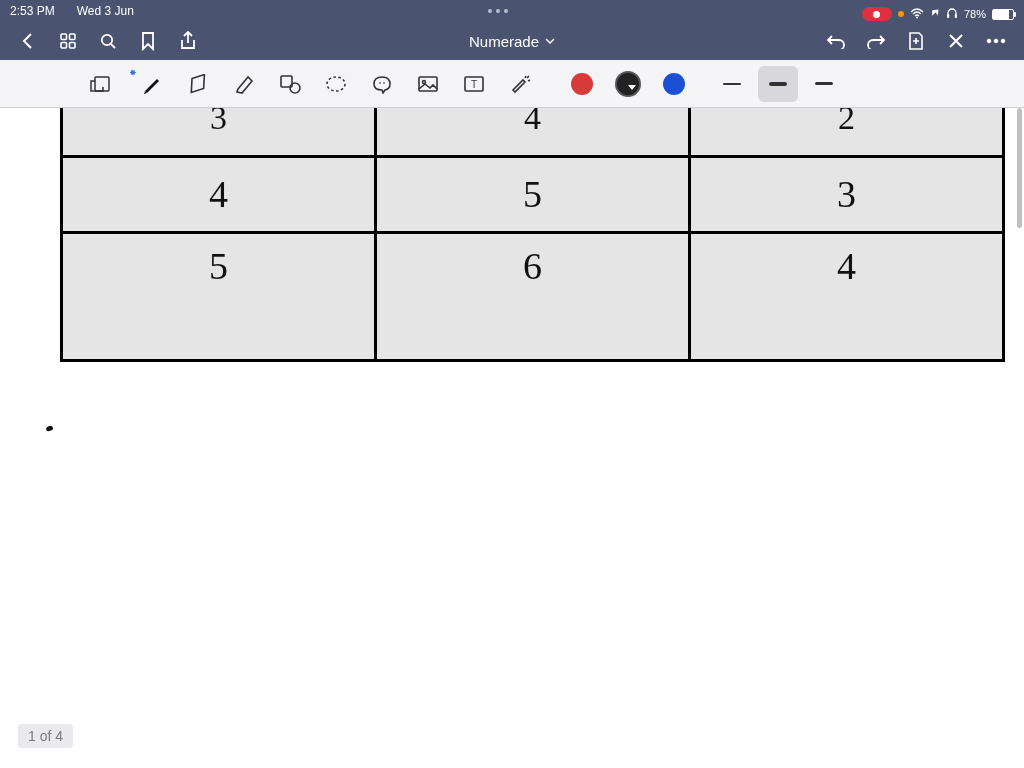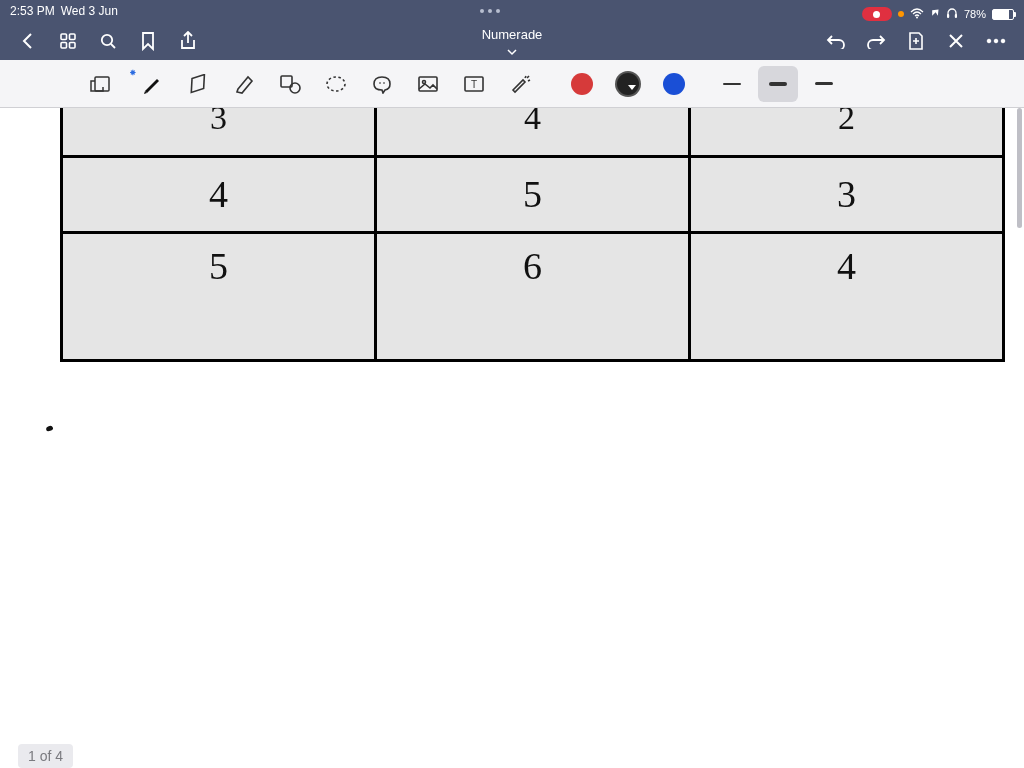--- a/index.html
+++ b/index.html
@@ -1,54 +1,54 @@
 <!DOCTYPE html>
 <html><head>
 <meta charset="utf-8">
 <style>
   * { margin: 0; padding: 0; box-sizing: border-box; }
   html, body { width: 1024px; height: 768px; overflow: hidden; font-family: -apple-system, BlinkMacSystemFont, "Segoe UI", sans-serif; background: #fff; }
   
   .status-bar { height: 22px; background: #4a5470; color: #fff; display: flex; align-items: center; justify-content: space-between; font-size: 12px; padding: 0 10px; }
-  .status-left { display: flex; gap: 6px; align-items: center; }
+  .status-left { display: flex; gap: 22px; align-items: center; }
   .status-center { display: flex; gap: 4px; }
   .status-center .dot { width:4px; height:4px; border-radius:50%; background:#b8bed0; }
   .status-right { display: flex; align-items: center; gap: 6px; font-size: 11px; margin-top: 6px; }
   .rec-pill { background:#e03040; border-radius: 10px; width:30px; height:14px; display:flex; align-items:center; justify-content:center; }
   .rec-inner { width:7px; height:7px; border-radius:50%; background:#fff; }
   .battery { display:inline-flex; align-items:center; }
   .battery-body { width:22px; height:11px; border:1px solid #fff; border-radius:2px; position:relative; }
   .battery-body::after { content:""; position:absolute; right:-3px; top:2px; width:2px; height:5px; background:#fff; border-radius:0 1px 1px 0;}
   .battery-fill { background:#fff; height:100%; width:78%; }
   
   .title-bar { height: 38px; background: #4a5470; color:#fff; display:flex; align-items:center; justify-content:space-between; padding: 0 8px; }
   .tb-group { display:flex; align-items:center; gap: 0; }
   .tb-btn { width:40px; height:36px; display:flex; align-items:center; justify-content:center; }
   .tb-btn svg { stroke:#fff; fill:none; }
-  .title-center { display:flex; align-items:center; gap:6px; font-size:13px; font-weight:500;flex-direction:column;}
+  .title-center { display:flex; align-items:center; gap:6px; font-size:15px; font-weight:500;}
   
   .toolbar { height: 48px; background:#f5f5f7; border-bottom:1px solid #d0d0d4; display:flex; align-items:center; padding: 0 16px 0 80px; gap: 6px; }
   .tool { width:40px; height:36px; display:flex; align-items:center; justify-content:center; position: relative; border-radius:6px;}
   .tool.selected { background:#d7d7dc; }
   .color-swatch { width:22px; height:22px; border-radius:50%; }
   .color-black { background:#222; position:relative; }
   .color-black::after{ content:""; position:absolute; inset:0; margin:auto; width:0;height:0; border-left:4px solid transparent; border-right:4px solid transparent; border-top:5px solid #fff; top:8px; left:7px;}
   .stroke-line { width:18px; height:0; border-radius:2px;}
   .bt-badge { position:absolute; top:-2px; left:-2px; color:#2b6be0; font-size:10px; font-weight:bold;}
   
   .canvas { position:relative; background:#fff; height: 660px; overflow:hidden;}
   .scroll-ind { position:absolute; right:2px; top:0; width:5px; height:120px; background:#bfbfc6; border-radius:3px; }
   .drawn-table { position:absolute; left:60px; top:0; width:945px; border-collapse:collapse; background:#e5e5e5; }
   .drawn-table td { border:3px solid #000; text-align:center; font-family: 'Comic Sans MS','Segoe Script',cursive; font-size:38px; font-weight:500; color:#111; }
   .r0 td { height:48px; vertical-align:top; padding-top:0; line-height:20px; font-size:34px;}
   .r1 td { height:76px; }
   .r2 td { height:128px; vertical-align:top; padding-top:10px;}
   .stray-dot { position:absolute; left:46px; top:318px; width:7px; height:5px; background:#111; border-radius:50% 50% 50% 50% / 60% 60% 40% 40%; transform:rotate(-20deg);}
   
-  .page-counter { position:absolute; left:18px; bottom:0; color:#7a7a7f; font-size:14px; background:#eaeaee; padding:4px 10px; border-radius:4px;}
+  .page-counter { position:absolute; left:18px; bottom:20px; color:#7a7a7f; font-size:14px; background:#eaeaee; padding:4px 10px; border-radius:4px;}
 </style>
 </head>
 <body>
 
 <div class="status-bar">
   <div class="status-left">
     <span>2:53 PM</span>
     <span>Wed 3 Jun</span>
   </div>
   <div class="status-center">

